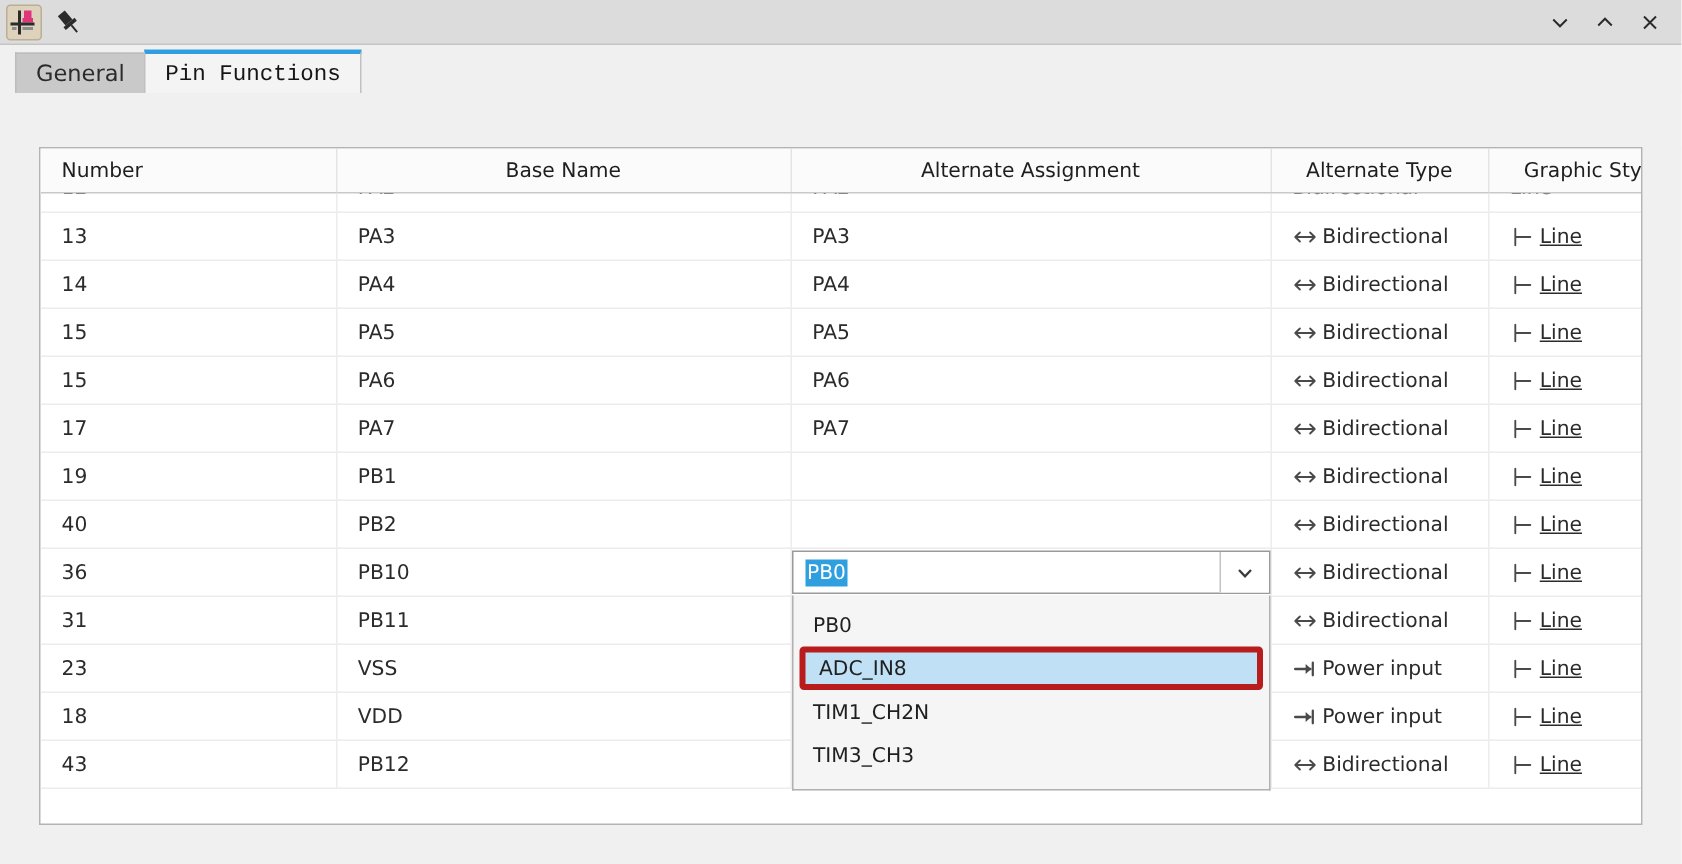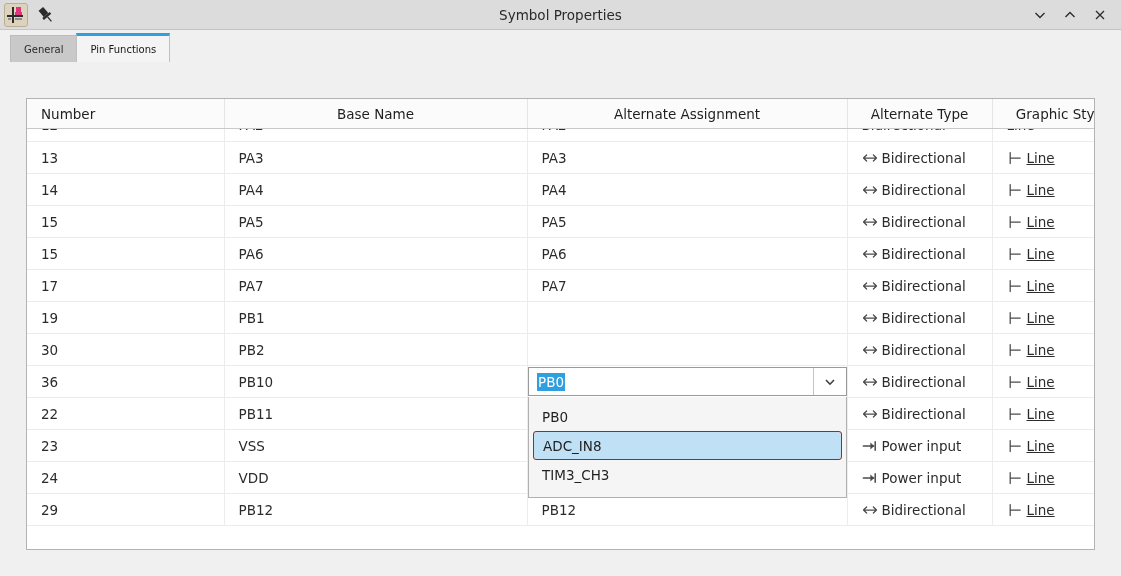--- a/index.html
+++ b/index.html
@@ -76,39 +76,40 @@
     padding-left: 10px;
     display: flex;
     align-items: flex-end;
     box-sizing: border-box;
   }
   .tab {
     height: 27px;
     padding: 0 13px;
     display: flex;
     align-items: center;
-    font-size: 10px;
+    font-size: 15px;
     box-sizing: border-box;
     border: 1px solid #c0c0c0;
     border-bottom: none;
     position: relative;
   }
   .tab.inactive {
     background: #c9c9c9;
     color: #2b2b2b;
     border-color: #bcbcbc;
   }
   .tab.active {
     background: #f4f4f4;
     color: #161616;
     border-color: #c0c0c0;
     border-top: 3px solid #2f9fe0;
     height: 29px;
     margin-left: -1px;
     z-index: 2;
+    font-family: Liberation Mono, monospace;
   }
 
   
   .body {
     background: #f0f0f0;
     padding: 0 26px;
     box-sizing: border-box;
     height: 497px;
     position: relative;
     margin-top: 36px;
@@ -232,21 +233,21 @@
     height: 29px;
     display: flex;
     align-items: center;
     padding-left: 13px;
     font-size: 13.5px;
     color: #1f1f1f;
     box-sizing: border-box;
   }
   .dd-item.hl {
     background: #bfe0f5;
-    border: 1px solid #b91c1c;
+    border: 4px solid #b91c1c;
     border-radius: 3px;
     margin: 0 4px;
     padding-left: 9px;
   }
 
   
   .bottom {
     height: 47px;
     display: flex;
     align-items: center;
@@ -303,21 +304,20 @@
   </div>
   <div class="tb-pin">
     <svg width="24" height="24" viewBox="0 0 24 24">
       <g transform="rotate(-40 12 12)">
         <rect x="9" y="4" width="6" height="8" fill="#2b2b2b"></rect>
         <rect x="7.2" y="12" width="9.6" height="2.4" fill="#2b2b2b"></rect>
         <rect x="11.4" y="14.4" width="1.3" height="6" fill="#2b2b2b"></rect>
       </g>
     </svg>
   </div>
-  <div class="tb-title">Symbol Properties</div>
   <div class="tb-controls">
     <div class="tb-btn">
       <svg width="16" height="16" viewBox="0 0 16 16">
           <path d="M3.5 6 L8 10.5 L12.5 6" fill="none" stroke="#2a2a2a" stroke-width="1.3"></path>
         </svg>
     </div>
     <div class="tb-btn">
       <svg width="16" height="16" viewBox="0 0 16 16">
           <path d="M3.5 10 L8 5.5 L12.5 10" fill="none" stroke="#2a2a2a" stroke-width="1.3"></path>
         </svg>
@@ -506,21 +506,21 @@
                 <span class="ico" style="color: rgb(74, 74, 74);">
                   <svg width="16" height="16" viewBox="0 0 16 16">
                     <path d="M3.2 2.5 V13.5 M3.2 8 H13.2" fill="none" stroke="currentColor" stroke-width="1.25" stroke-linecap="round"></path>
                   </svg>
                 </span>
                 <span>Line</span>
               </span>
             </td>
           </tr>
           <tr>
-            <td>30</td>
+            <td>40</td>
             <td>PB2</td>
             <td></td>
             <td>
               <span class="cellwithicon">
                 <span class="ico" style="color: rgb(74, 74, 74);">
                   <svg width="16" height="14" viewBox="0 0 16 14">
                     <path d="M1.5 7 H14.5 M1.5 7 L4.6 4 M1.5 7 L4.6 10 M14.5 7 L11.4 4 M14.5 7 L11.4 10" fill="none" stroke="currentColor" stroke-width="1.25" stroke-linecap="round" stroke-linejoin="round"></path>
                   </svg>
                 </span>
                 <span>Bidirectional</span>
@@ -556,21 +556,21 @@
                 <span class="ico" style="color: rgb(74, 74, 74);">
                   <svg width="16" height="16" viewBox="0 0 16 16">
                     <path d="M3.2 2.5 V13.5 M3.2 8 H13.2" fill="none" stroke="currentColor" stroke-width="1.25" stroke-linecap="round"></path>
                   </svg>
                 </span>
                 <span>Line</span>
               </span>
             </td>
           </tr>
           <tr>
-            <td>22</td>
+            <td>31</td>
             <td>PB11</td>
             <td></td>
             <td>
               <span class="cellwithicon">
                 <span class="ico" style="color: rgb(74, 74, 74);">
                   <svg width="16" height="14" viewBox="0 0 16 14">
                     <path d="M1.5 7 H14.5 M1.5 7 L4.6 4 M1.5 7 L4.6 10 M14.5 7 L11.4 4 M14.5 7 L11.4 10" fill="none" stroke="currentColor" stroke-width="1.25" stroke-linecap="round" stroke-linejoin="round"></path>
                   </svg>
                 </span>
                 <span>Bidirectional</span>
@@ -608,21 +608,21 @@
                 <span class="ico" style="color: rgb(74, 74, 74);">
                   <svg width="16" height="16" viewBox="0 0 16 16">
                     <path d="M3.2 2.5 V13.5 M3.2 8 H13.2" fill="none" stroke="currentColor" stroke-width="1.25" stroke-linecap="round"></path>
                   </svg>
                 </span>
                 <span>Line</span>
               </span>
             </td>
           </tr>
           <tr>
-            <td>24</td>
+            <td>18</td>
             <td>VDD</td>
             <td></td>
             <td>
               <span class="cellwithicon">
                 <span class="ico" style="color: rgb(74, 74, 74);">
                   <svg width="16" height="14" viewBox="0 0 16 14">
                     <path d="M1.5 7 H11.5" stroke="currentColor" stroke-width="1.7" stroke-linecap="round" fill="none"></path>
                     <path d="M8.4 3.6 L12.2 7 L8.4 10.4 Z" fill="currentColor"></path>
                     <path d="M13.2 2.8 V11.2" stroke="currentColor" stroke-width="1.5" stroke-linecap="round"></path>
                   </svg>
@@ -635,21 +635,21 @@
                 <span class="ico" style="color: rgb(74, 74, 74);">
                   <svg width="16" height="16" viewBox="0 0 16 16">
                     <path d="M3.2 2.5 V13.5 M3.2 8 H13.2" fill="none" stroke="currentColor" stroke-width="1.25" stroke-linecap="round"></path>
                   </svg>
                 </span>
                 <span>Line</span>
               </span>
             </td>
           </tr>
           <tr>
-            <td>29</td>
+            <td>43</td>
             <td>PB12</td>
             <td>PB12</td>
             <td>
               <span class="cellwithicon">
                 <span class="ico" style="color: rgb(74, 74, 74);">
                   <svg width="16" height="14" viewBox="0 0 16 14">
                     <path d="M1.5 7 H14.5 M1.5 7 L4.6 4 M1.5 7 L4.6 10 M14.5 7 L11.4 4 M14.5 7 L11.4 10" fill="none" stroke="currentColor" stroke-width="1.25" stroke-linecap="round" stroke-linejoin="round"></path>
                   </svg>
                 </span>
                 <span>Bidirectional</span>
@@ -674,20 +674,21 @@
       <span class="arrowbtn">
         <svg width="14" height="14" viewBox="0 0 14 14">
             <path d="M3 5 L7 9.2 L11 5" fill="none" stroke="#3a3a3a" stroke-width="1.5"></path>
           </svg>
       </span>
     </div>
 
     <div class="dropdown">
         <div class="dd-item">PB0</div>
         <div class="dd-item hl">ADC_IN8</div>
+        <div class="dd-item">TIM1_CH2N</div>
         <div class="dd-item">TIM3_CH3</div>
       </div>
   </div>
 </div>
 
 <div class="bottom">
   <span class="lib-label">Library link:</span>
   <div class="lib-input">MCU_ST_STM32F0:STM32F030C6Tx</div>
 
   <div class="btn sim">

